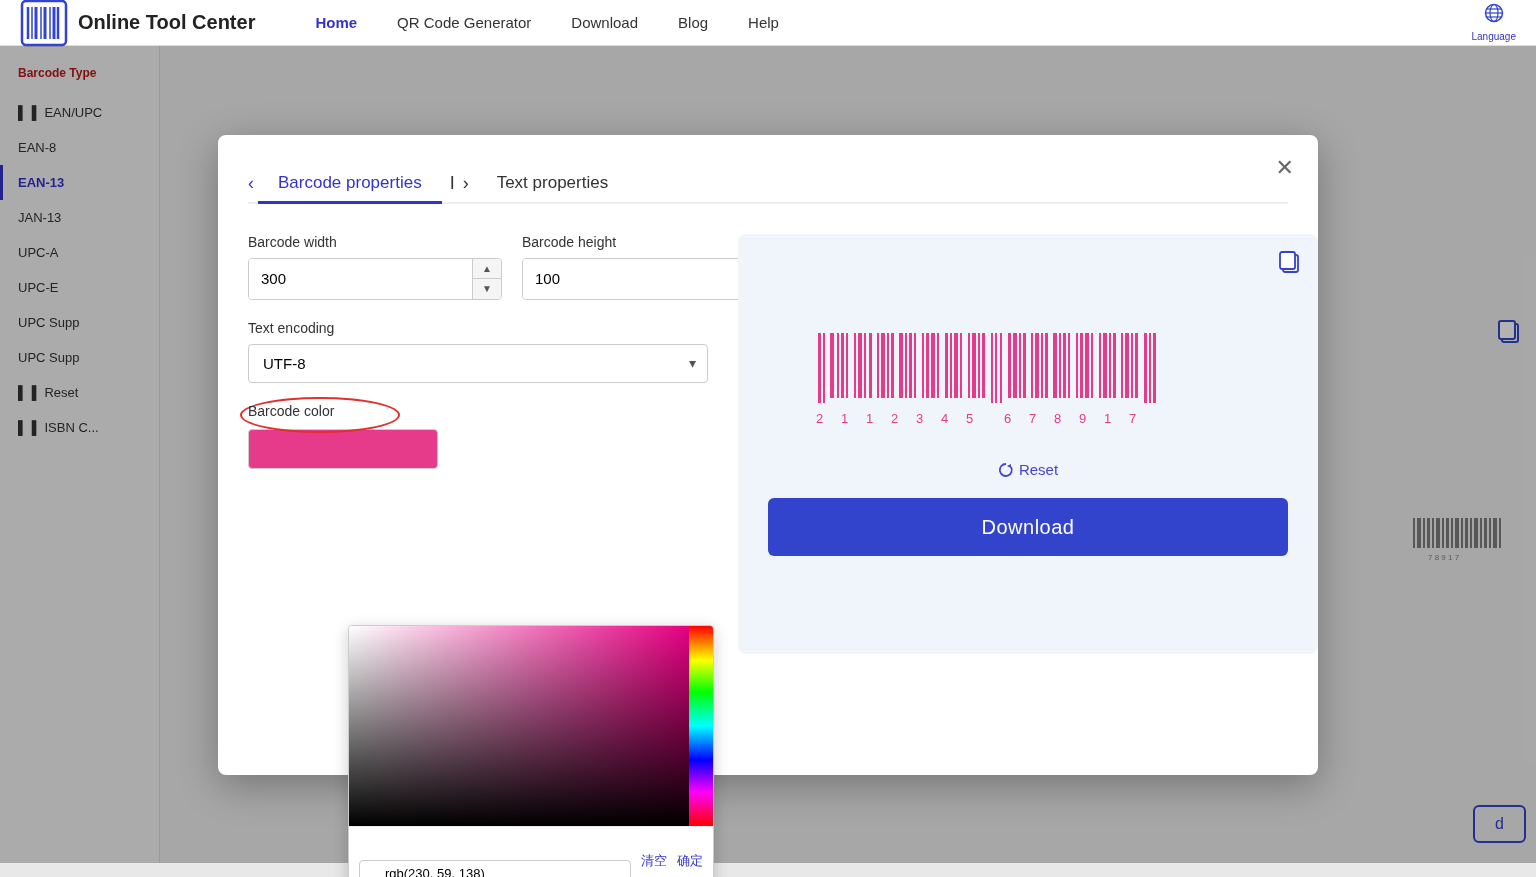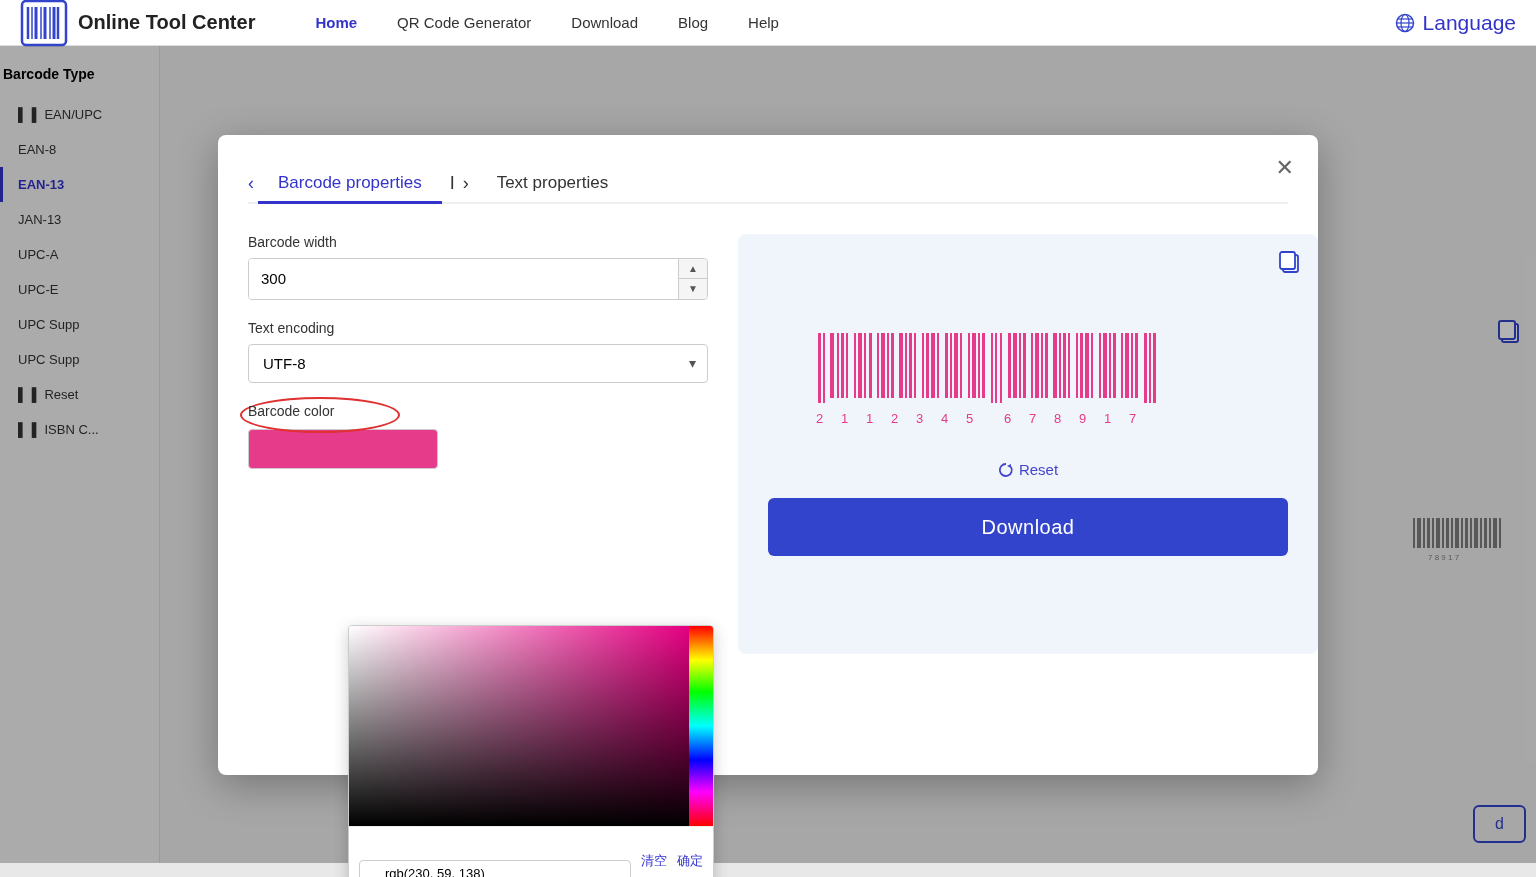--- a/index.html
+++ b/index.html
@@ -52,43 +52,44 @@
     .nav-link.active {
       color: #3333cc;
       font-weight: bold;
     }
     .nav-right {
       margin-left: auto;
       display: flex;
       align-items: center;
       gap: 8px;
       color: #3333cc;
-      font-size: 21px;
+      font-size: 10px;
+      flex-direction: column;
     }
 
     
     .page-bg {
       background: #f0f0f0;
       min-height: 817px;
       display: flex;
       position: relative;
     }
 
     
     .sidebar {
       width: 160px;
       background: #f5f5f5;
       padding: 20px 0;
       border-right: 1px solid #ddd;
     }
     .sidebar-title {
-      font-size: 14px;
-      color: #000000;
+      font-size: 12px;
+      color: #b91c1c;
       font-weight: bold;
-      padding: 0 3px 15px;
+      padding: 0 18px 15px;
     }
     .sidebar-item {
       display: flex;
       align-items: center;
       gap: 8px;
       padding: 10px 15px;
       font-size: 13px;
       color: #333;
       cursor: pointer;
       border-left: 3px solid transparent;
@@ -464,20 +465,30 @@
             <div class="form-group">
               <label class="form-label">Barcode width</label>
               <div class="input-spin">
                 <input type="text" value="300" style="">
                 <div class="spin-btns">
                   <button class="spin-btn">▲</button>
                   <button class="spin-btn">▼</button>
                 </div>
               </div>
             </div>
+            <div class="form-group">
+              <label class="form-label">Barcode height</label>
+              <div class="input-spin">
+                <input type="text" value="100" style="">
+                <div class="spin-btns">
+                  <button class="spin-btn">▲</button>
+                  <button class="spin-btn">▼</button>
+                </div>
+              </div>
+            </div>
           </div>
 
           <div class="form-group" style="margin-bottom:20px;">
             <label class="form-label">Text encoding</label>
             <div class="select-wrap">
               <select>
                 <option>UTF-8</option>
                 <option>ASCII</option>
                 <option>ISO-8859-1</option>
               </select>

